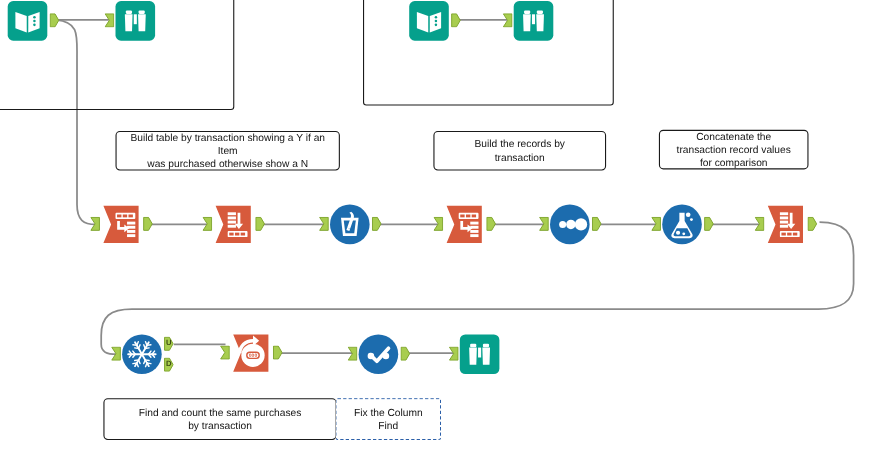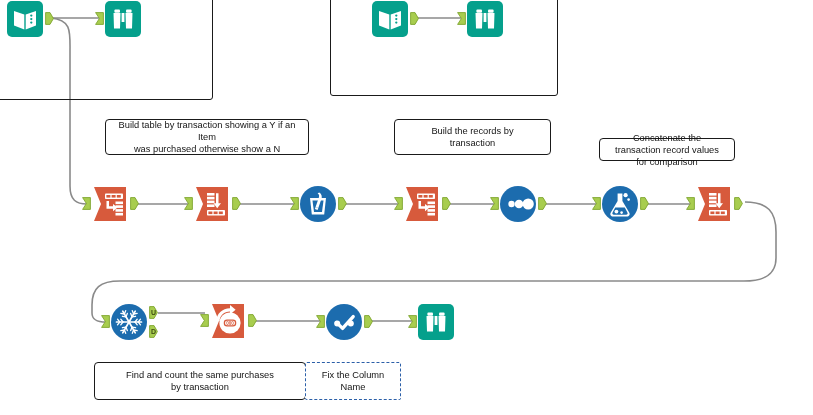--- a/index.html
+++ b/index.html
@@ -85,27 +85,27 @@
 
   <div id="boxes-layer">
       <div class="group-box" style="left: -14px; top: -26px; width: 227px; height: 126px;"></div>
       <div class="group-box" style="left: 330px; top: -26px; width: 228px; height: 122px;"></div>
     </div>
   <div id="comments-layer">
       <div class="comment" style="left: 105px; top: 119px; width: 204px; height: 36px;"><span>Build table by transaction showing a Y if an Item
 was purchased otherwise show a N</span></div>
       <div class="comment" style="left: 394px; top: 119px; width: 157px; height: 36px;"><span>Build the records by
 transaction</span></div>
-      <div class="comment" style="left: 599px; top: 118px; width: 136px; height: 23px; margin-top: 20px;"><span>Concatenate the
+      <div class="comment" style="left: 599px; top: 118px; width: 136px; height: 36px;"><span>Concatenate the
 transaction record values
 for comparison</span></div>
       <div class="comment" style="left: 94px; top: 362px; width: 212px; height: 38px;"><span>Find and count the same purchases
 by transaction</span></div>
       <div class="comment selected" style="left: 305px; top: 362px; width: 96px; height: 38px;"><span>Fix the Column
-Name</span></div>
+Find</span></div>
     </div>
   <div id="tools-layer">
       <div class="tool" style="left: 6px; top: 0px;">
         <svg viewBox="0 0 38 38" width="38" height="38" class="glyph">
           <rect x="1" y="1" width="36" height="36" rx="5" ry="5" fill="#05A08C"></rect>
           <path d="M 8 11 L 18.3 14.6 L 18.3 29.5 L 8 25.6 Z" fill="#fff"></path>
           <path d="M 30 11 L 19.7 14.6 L 19.7 29.5 L 30 25.6 Z" fill="#fff"></path>
           <circle cx="25.3" cy="15.6" r="1.15" fill="#05A08C"></circle>
           <circle cx="25.3" cy="19.1" r="1.15" fill="#05A08C"></circle>
           <circle cx="25.3" cy="22.6" r="1.15" fill="#05A08C"></circle>

